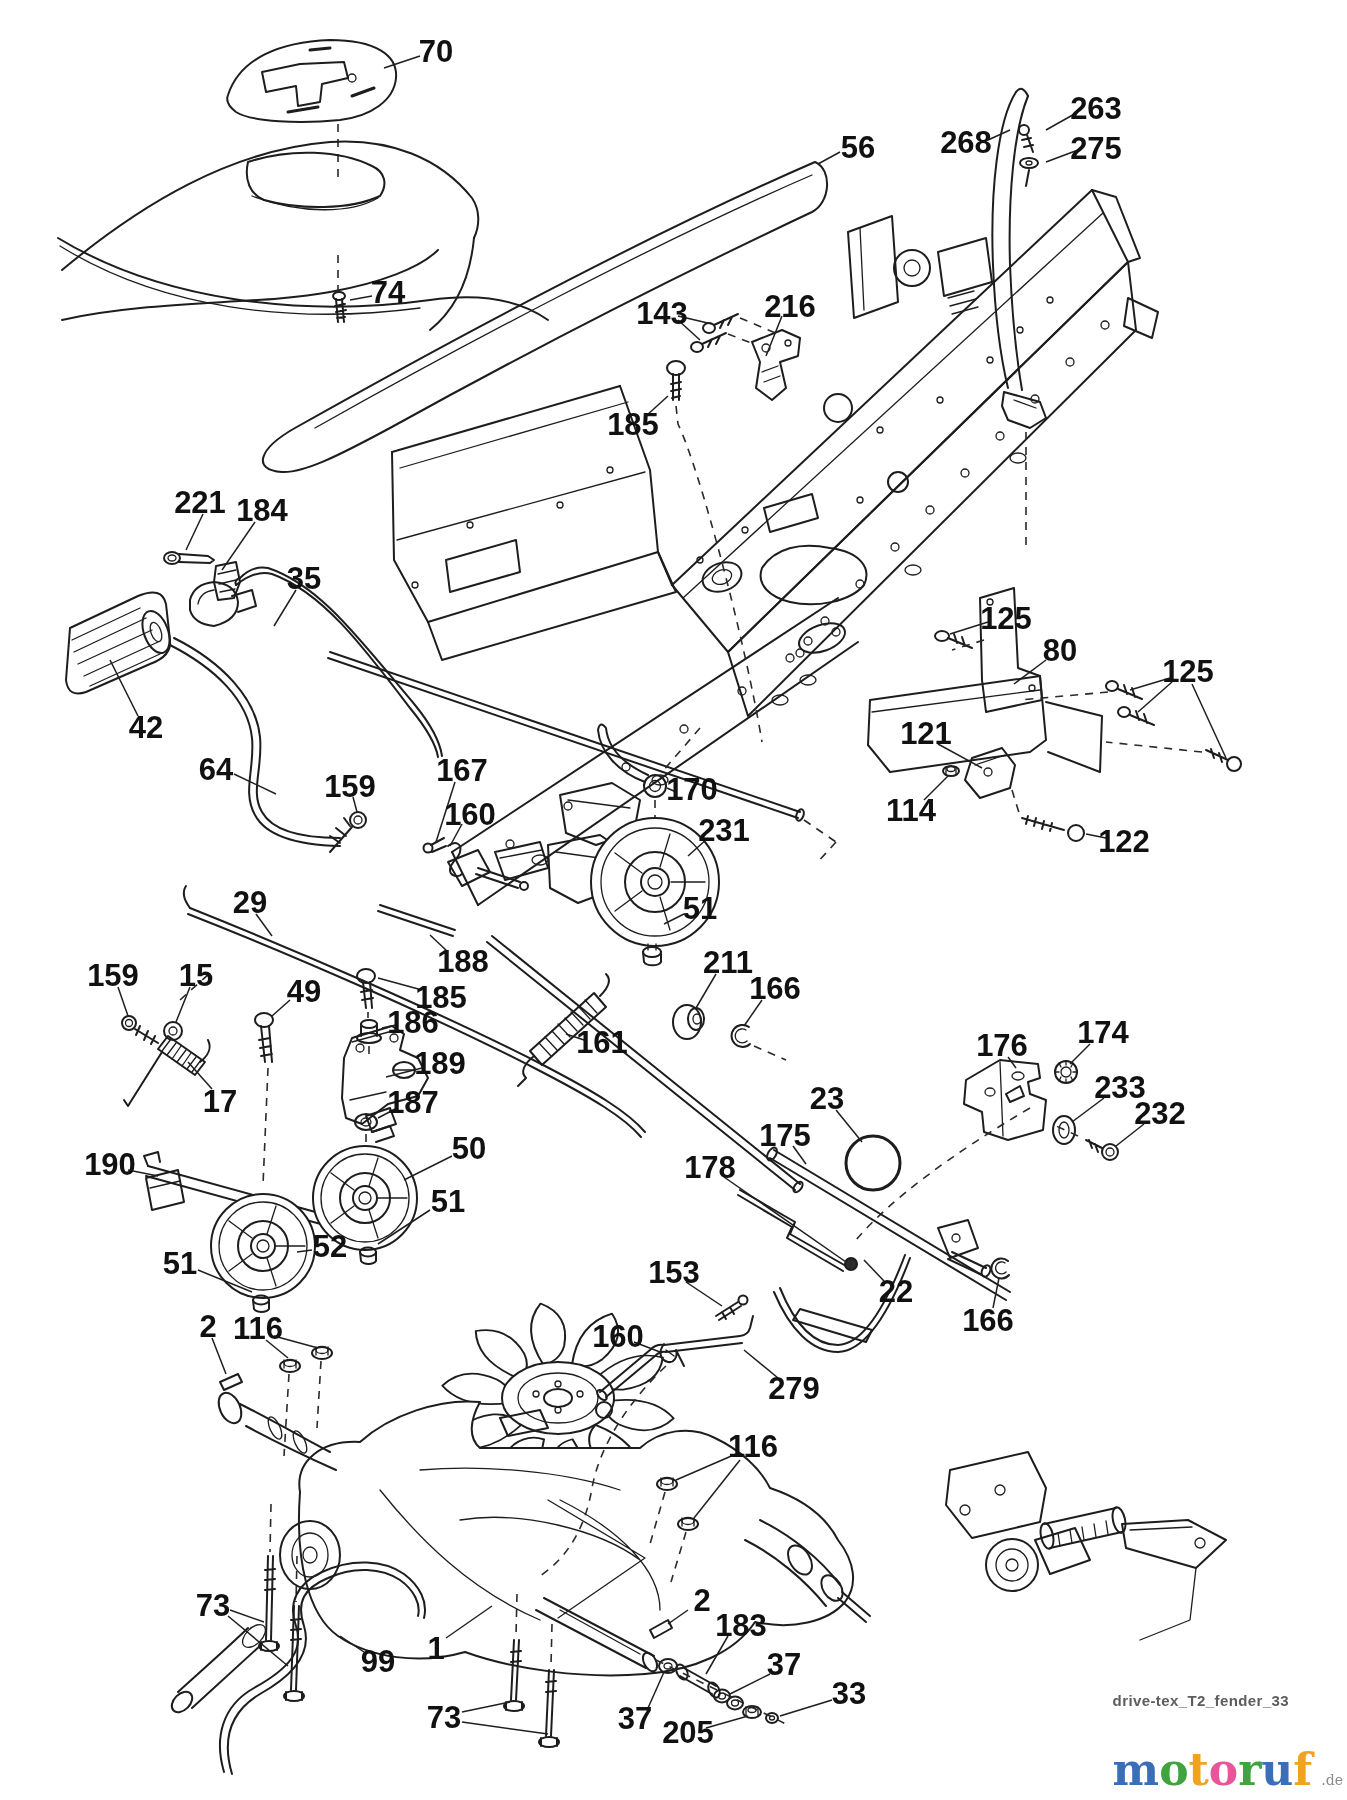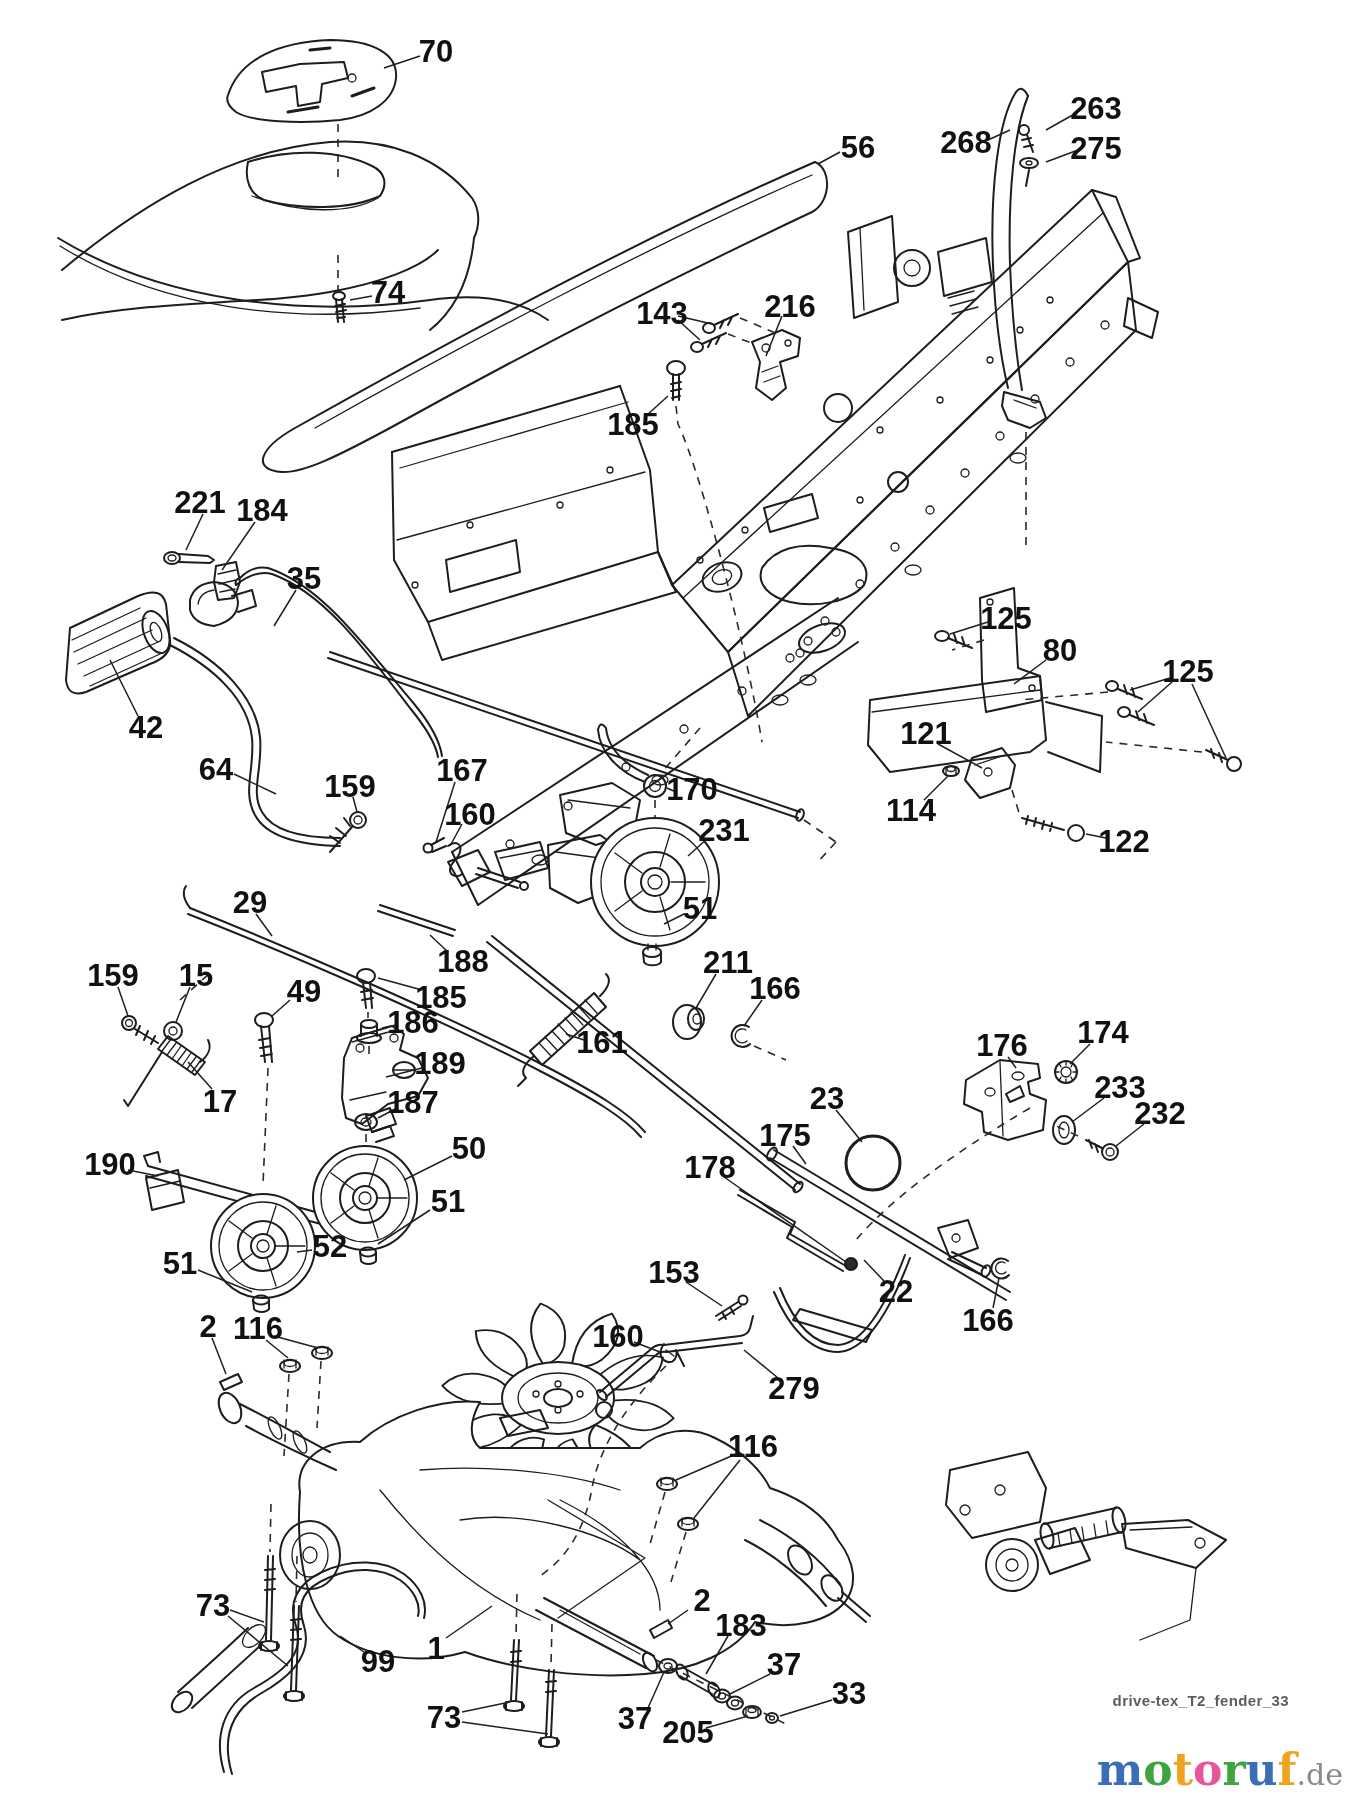--- a/index.html
+++ b/index.html
@@ -11,21 +11,21 @@
   .s3{stroke:#1d1d1d;stroke-width:3;fill:none;stroke-linecap:round;stroke-linejoin:round;}
   .w{stroke:#1d1d1d;stroke-width:2;fill:#ffffff;stroke-linejoin:round;}
   .dk{stroke:#1d1d1d;stroke-width:2;fill:#2b2b2b;}
   .d{stroke:#2a2a2a;stroke-width:1.6;fill:none;stroke-dasharray:8 7;}
   .ld{stroke:#1f1f1f;stroke-width:1.5;}
   text.co{font-family:"Liberation Sans",sans-serif;font-weight:700;font-size:31px;fill:#111;}
   #footer-code{position:absolute;color:#5d5d5d;font-size:15px;letter-spacing:.4px;
         font-family:"Liberation Sans",sans-serif;right:72px;top:1692px;font-weight:bold;}
   #logo{position:absolute;right:18px;top:1748px;font-family:"DejaVu Serif",serif;
         font-weight:700;font-size:44px;line-height:1;}
-  #logo .tld{font-size:30px;color:#8a8a8a;font-weight:400;}
+  #logo .tld{font-size:14px;color:#8a8a8a;font-weight:400;margin-left:9px;}
 </style>
 </head>
 <body>
 
 <div id="page">
 <svg width="1347" height="1800" viewBox="0 0 1347 1800">
 
   <g>
     <path class="s" d="M672,585 L1092,190 L1128,262 L728,652 Z"></path>
     <path class="s1" d="M683,598 L1103,213"></path>

